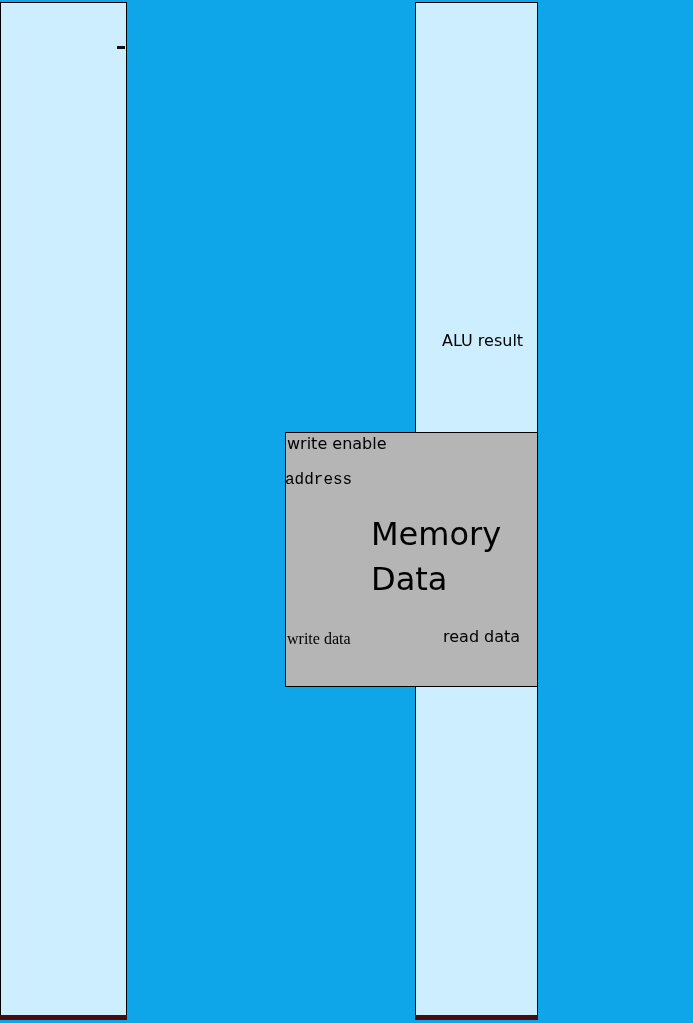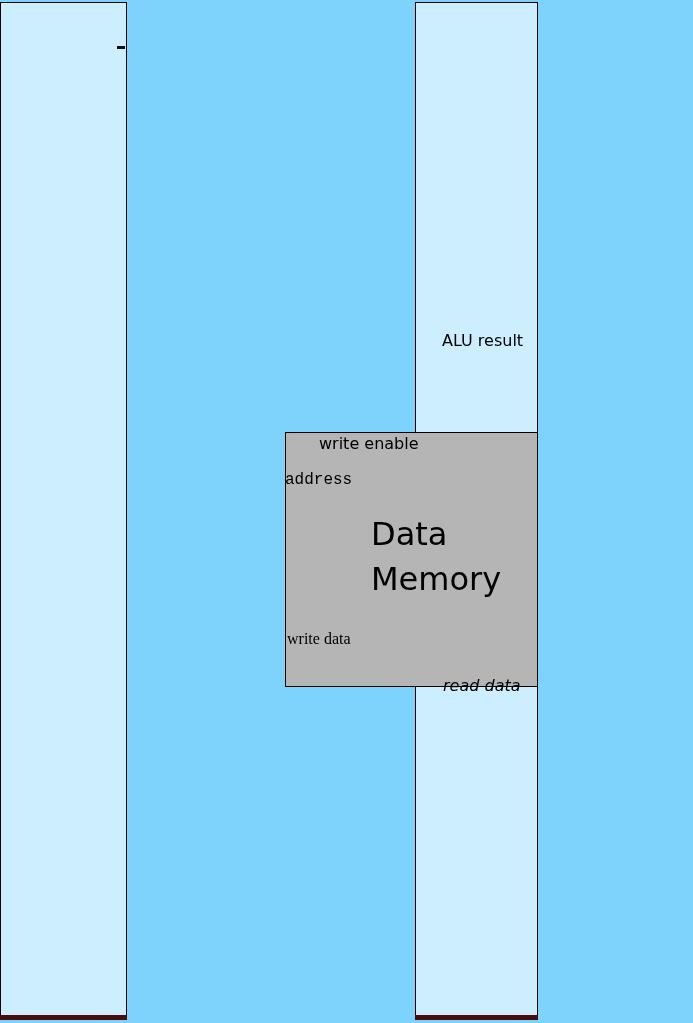--- a/index.html
+++ b/index.html
@@ -4,21 +4,21 @@
 <style>
   html, body {
     margin: 0;
     padding: 0;
     background: #000000;
   }
   .canvas {
     position: relative;
     width: 693px;
     height: 1023px;
-    background: #7dd3fc;
+    background: #0ea5e9;
     overflow: hidden;
     font-family: "DejaVu Sans", sans-serif;
     color: #000000;
   }
   .pipe-register {
     position: absolute;
     top: 2px;
     height: 1015px;
     background: #cceeff;
     border: 1px solid #000000;
@@ -57,24 +57,24 @@
   }
 
   .label {
     position: absolute;
     font-size: 16px;
     line-height: 20px;
     white-space: nowrap;
     color: #000000;
   }
   .label.alu-result   { left: 442px; top: 331px; }
-  .label.write-enable { left: 319px; top: 434px; text-align: right; }
+  .label.write-enable { left: 287px; top: 434px; text-align: right; }
   .label.address      { left: 285px; top: 470px; font-family: Liberation Mono, monospace; }
   .label.write-data   { left: 287px; top: 629px; font-family: Liberation Serif, serif; }
-  .label.read-data    { left: 443px; top: 676px; font-style: italic; }
+  .label.read-data    { left: 443px; top: 627px; }
 
   .memory-title {
     position: absolute;
     left: 371px;
     top: 512px;
     font-size: 32px;
     line-height: 45px;
     color: #000000;
     white-space: nowrap;
   }
@@ -92,22 +92,22 @@
 
   <div class="label alu-result">ALU result</div>
 
   <div class="memory-block"></div>
 
   <div class="label write-enable">write enable</div>
 
   <div class="label address">address</div>
 
   <div class="memory-title">
+    <div>Memory</div>
     <div>Data</div>
-    <div>Memory</div>
   </div>
 
   <div class="label write-data">write data</div>
 
   <div class="label read-data">read data</div>
 
   <div class="red-edge left"></div>
   <div class="red-edge right"></div>
 
 </div>

